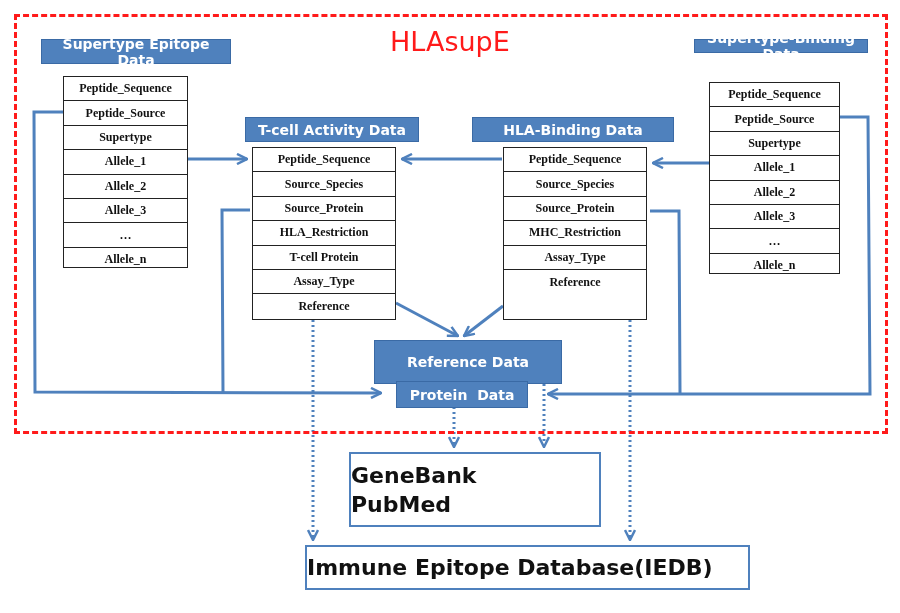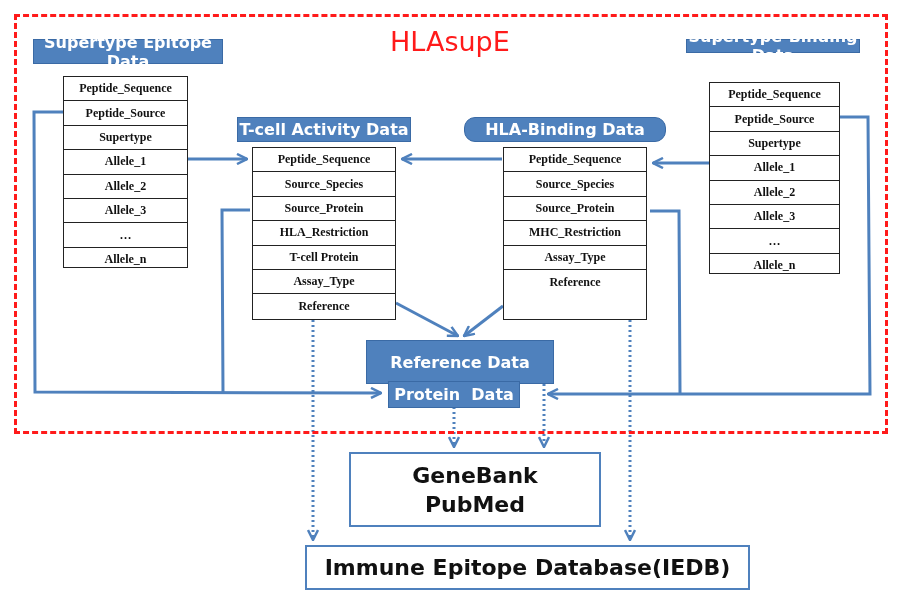--- a/index.html
+++ b/index.html
@@ -1,24 +1,24 @@
 <!DOCTYPE html>
 <html><head>
 <meta charset="utf-8">
 <style>
   html,body{margin:0;padding:0;background:#fff;}
   body{width:900px;height:613px;position:relative;overflow:hidden;font-family:"Liberation Serif",serif;}
   #lines{position:absolute;left:0;top:0;width:900px;height:613px;}
   .frame{position:absolute;left:14px;top:14px;width:874px;height:420px;border:3px dashed #ff1a1a;box-sizing:border-box;}
   .title{position:absolute;left:390px;top:26px;color:#ff1a1a;font-family:"DejaVu Sans",sans-serif;font-size:27px;}
-  .hdr{position:absolute;background:#4f81bd;color:#fff;font-family:"DejaVu Sans",sans-serif;font-weight:bold;font-size:16px;text-align:center;box-sizing:border-box;border:1px solid #3a6aa5;display:flex;align-items:center;justify-content:center;}
+  .hdr{position:absolute;background:#4f81bd;color:#fff;font-family:"DejaVu Sans",sans-serif;font-weight:bold;font-size:14px;text-align:center;box-sizing:border-box;border:1px solid #3a6aa5;display:flex;align-items:center;justify-content:center;margin-left:8px;}
   .tbl{position:absolute;border:1px solid #222;box-sizing:border-box;background:#fff;}
   .tbl .row{height:24.4px;border-bottom:1px solid #222;display:flex;align-items:center;justify-content:center;font-weight:bold;font-size:12px;color:#111;box-sizing:border-box;}
   .tbl .row:last-child{border-bottom:none;}
-  .ext{position:absolute;border:2px solid #4f81bd;background:#fff;box-sizing:border-box;font-family:"DejaVu Sans",sans-serif;font-weight:bold;color:#111;text-align:center;display:flex;flex-direction:column;align-items:center;justify-content:center;}
+  .ext{position:absolute;border:2px solid #4f81bd;background:#fff;box-sizing:border-box;font-family:"DejaVu Sans",sans-serif;font-weight:bold;color:#111;text-align:center;display:flex;flex-direction:column;align-items:flex-start;justify-content:center;}
 </style>
 </head>
 <body>
 
 <svg id="lines" viewBox="0 0 900 613">
   <defs>
     <marker id="arr" viewBox="0 0 12 12" refX="11" refY="6" markerWidth="12" markerHeight="12" markerUnits="userSpaceOnUse" orient="auto">
       <path d="M1,1 L11,6 L1,11" fill="none" stroke="#4f81bd" stroke-width="2.5"></path>
     </marker>
   </defs>
@@ -66,21 +66,21 @@
 <div class="tbl" style="left:252px;top:147px;width:144px;height:173px;">
   <div class="row">Peptide_Sequence</div>
   <div class="row">Source_Species</div>
   <div class="row">Source_Protein</div>
   <div class="row">HLA_Restriction</div>
   <div class="row">T-cell Protein</div>
   <div class="row">Assay_Type</div>
   <div class="row">Reference</div>
 </div>
 
-<div class="hdr" style="left:464px;top:117px;width:202px;height:25px;border-radius:11px;">HLA-Binding Data</div>
+<div class="hdr" style="left:464px;top:117px;width:202px;height:25px;">HLA-Binding Data</div>
 <div class="tbl" style="left:503px;top:147px;width:144px;height:173px;">
   <div class="row">Peptide_Sequence</div>
   <div class="row">Source_Species</div>
   <div class="row">Source_Protein</div>
   <div class="row">MHC_Restriction</div>
   <div class="row">Assay_Type</div>
   <div class="row">Reference</div>
 </div>
 
 <div class="hdr" style="left:686px;top:39px;width:174px;height:14px;">Supertype-Binding Data</div>

